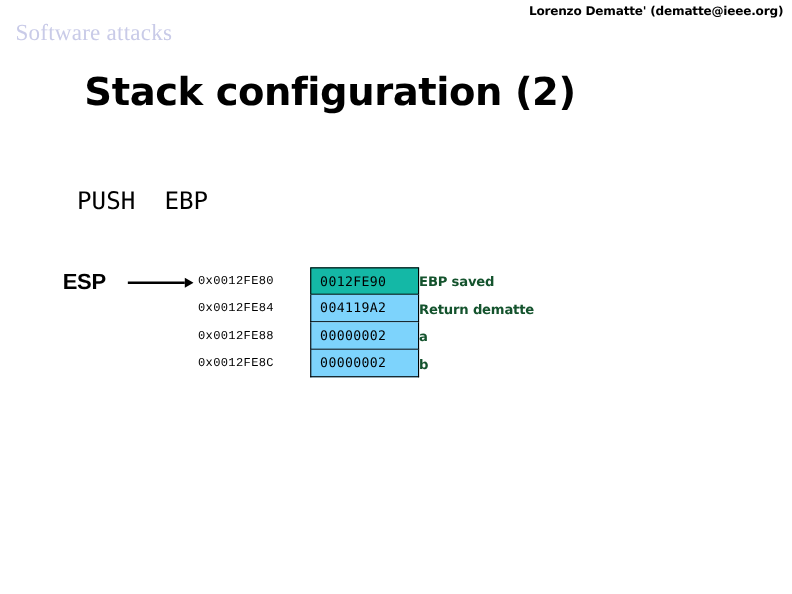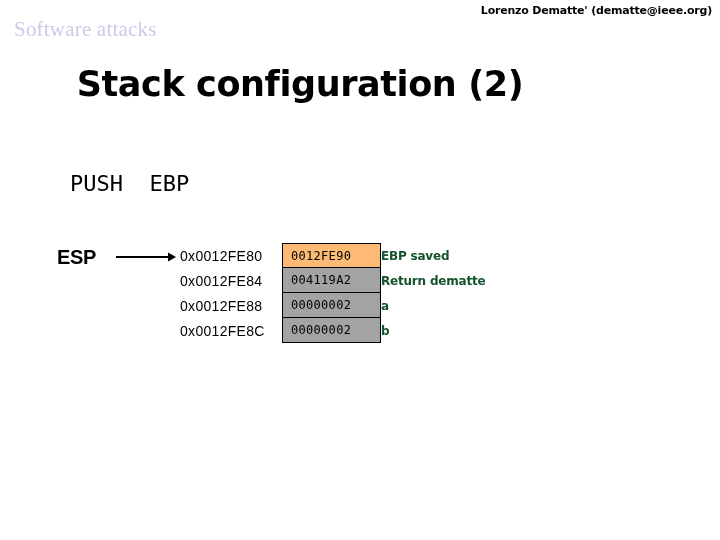--- a/index.html
+++ b/index.html
@@ -99,49 +99,49 @@
     left: 180px;
     top: 243px;
   }
   .stack-row {
     display: flex;
     align-items: stretch;
     height: 25px;
   }
   .addr-cell {
     width: 102px;
-    font-family: Liberation Sans, sans-serif;
-    font-size: 14px;
+    font-family: Liberation Mono, monospace;
+    font-size: 11px;
     color: #000000;
     display: flex;
     align-items: center;
     white-space: nowrap;
     letter-spacing: 0.3px;
   }
   .value-cell {
     width: 99px;
     box-sizing: border-box;
     border-left: 1.6px solid #000000;
     border-right: 1.6px solid #000000;
     border-bottom: 1.6px solid #000000;
-    background: #a3a3a3;
+    background: #7dd3fc;
     font-family: "DejaVu Sans Mono", monospace;
     font-size: 12px;
     color: #000000;
     display: flex;
     align-items: center;
     padding-left: 8px;
     white-space: nowrap;
     letter-spacing: 0.3px;
   }
   .stack-row:first-child .value-cell {
     border-top: 1.6px solid #000000;
   }
   .value-cell.highlight {
-    background: #fdba74;
+    background: #14b8a6;
   }
   .desc-cell {
     width: 160px;
     font-family: "DejaVu Sans", sans-serif;
     font-size: 12px;
     font-weight: bold;
     color: #14532d;
     display: flex;
     align-items: center;
     white-space: nowrap;

